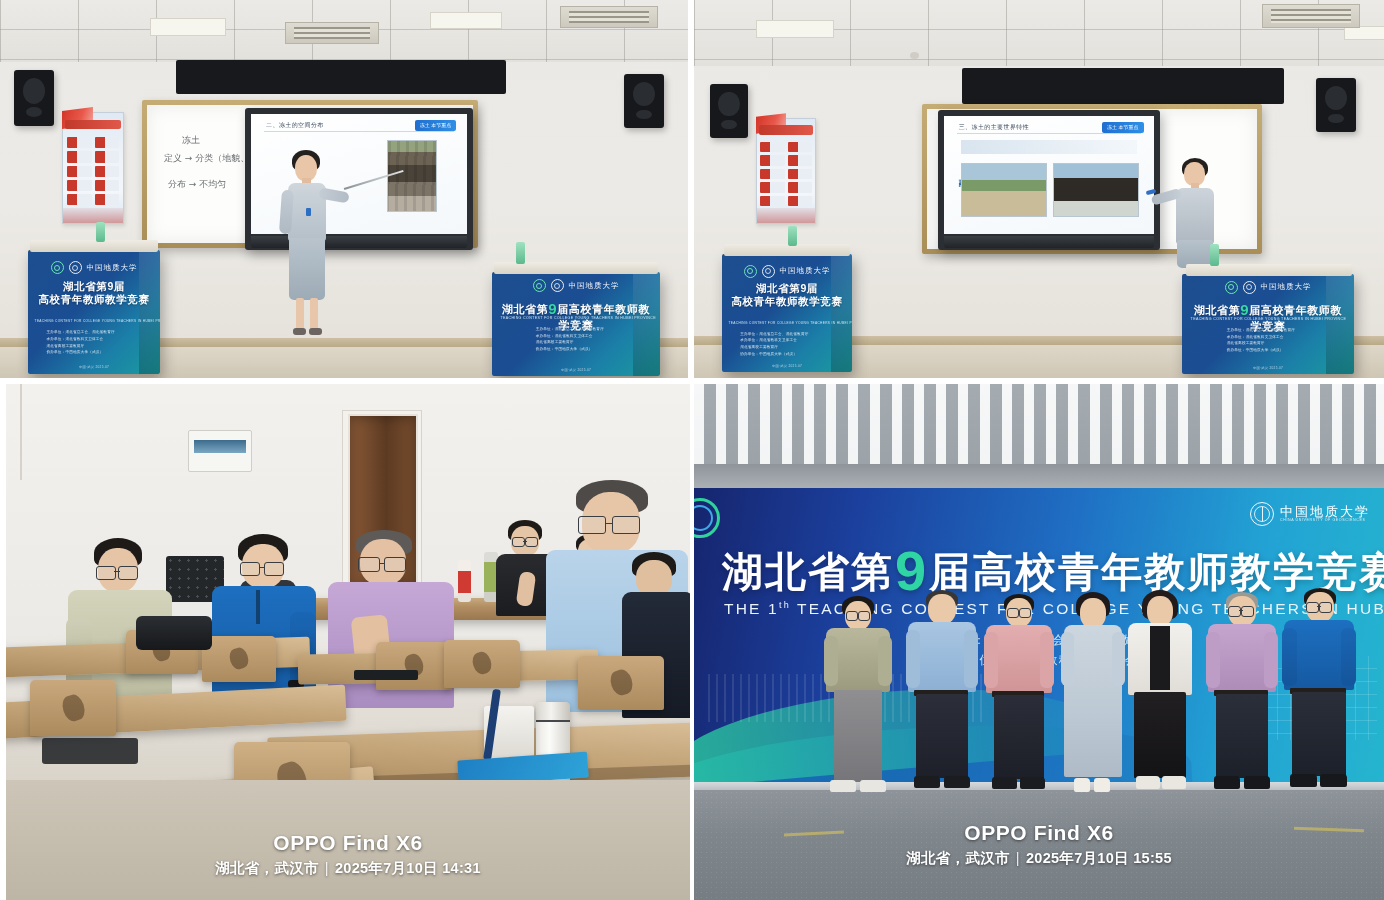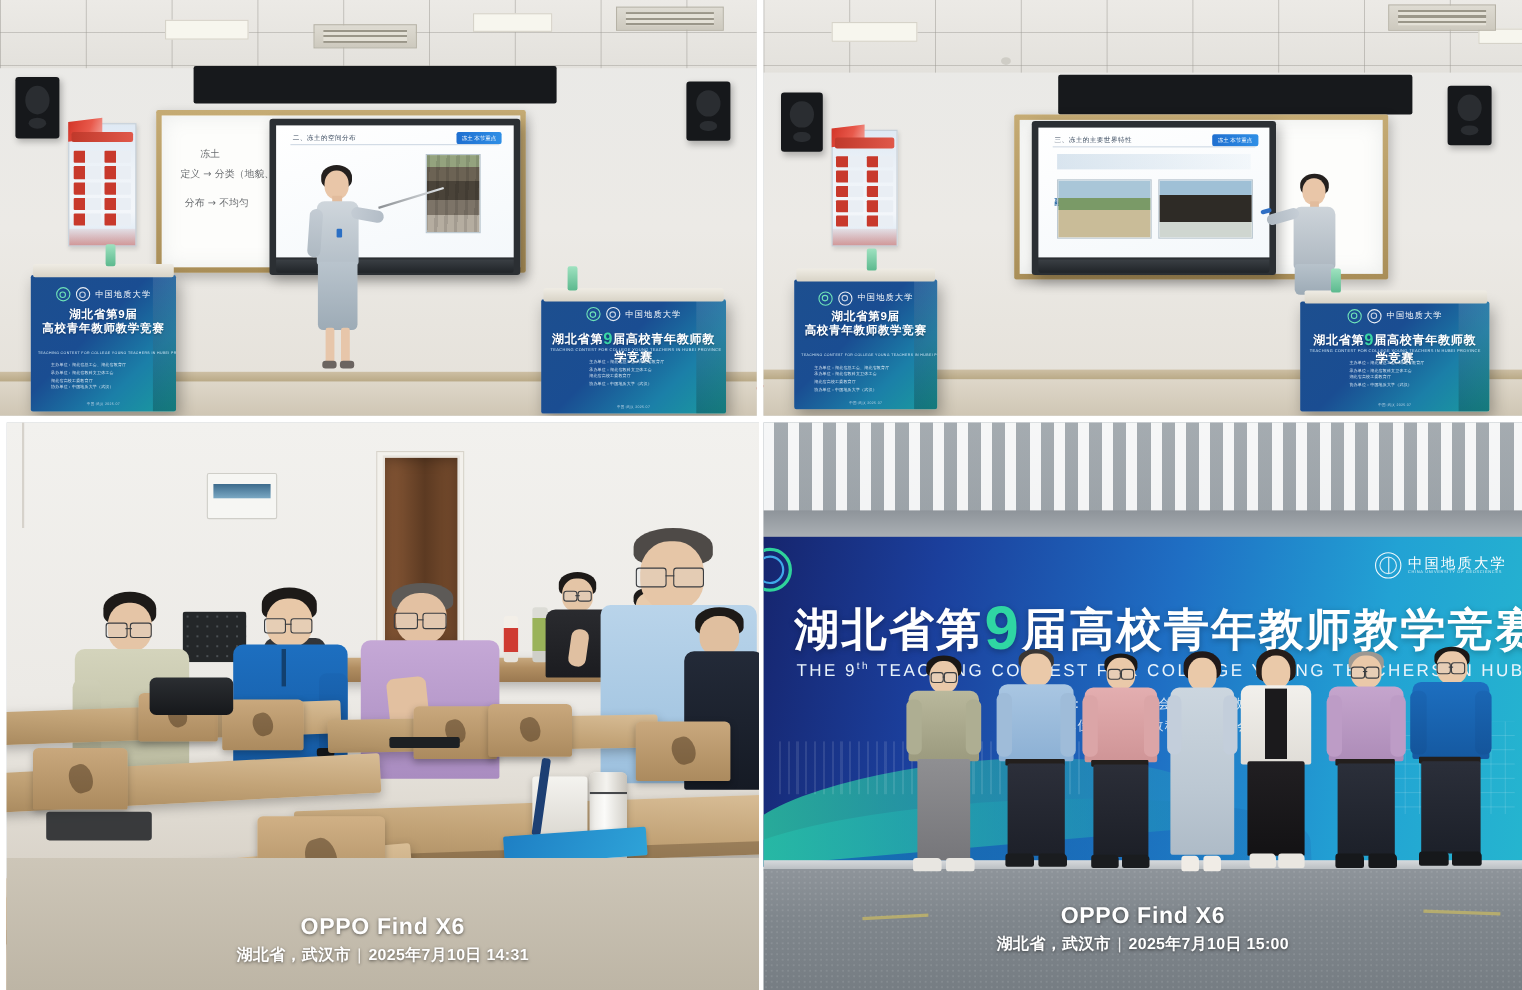--- a/index.html
+++ b/index.html
@@ -730,21 +730,21 @@
             <span>中国地质大学</span>
             <span class="lsub">CHINA UNIVERSITY OF GEOSCIENCES</span>
           </span>
         </div>
 
         <div class="bn-title" style="left:28px;top:50px;">
           <span>湖北省第</span><span class="nine">9</span><span>届高校青年教师教学竞赛</span>
         </div>
 
         <div class="bn-en" style="left:30px;top:112px;">
-          <span>THE 9</span><sup>th</sup>
+          <span>THE 1</span><sup>th</sup>
           <span>TEACHING CONTEST FOR COLLEGE YOUNG TEACHERS IN HUBEI PROVINCE</span>
         </div>
 
         <div class="bn-org" style="left:0;right:0;top:142px;">
           <div>主办单位：湖北省总工会、湖北省教育厅</div>
           <div>承办单位：湖北省教科文卫体工会</div>
         </div>
       </div>
 
       <div class="curb" style="top:398px;"></div>
@@ -859,19 +859,19 @@
         <div class="gbelt" style="left:8px;top:100px;width:56px;height:6px;"></div>
         <div class="gpants" style="left:10px;top:104px;width:54px;height:84px;
                                    background:linear-gradient(180deg,#2b2f3a,#1c2029);"></div>
         <div class="gshoe" style="left:8px;top:186px;width:27px;height:13px;background:#16181b;"></div>
         <div class="gshoe" style="left:38px;top:186px;width:27px;height:13px;background:#16181b;"></div>
       </div>
 
       <div class="wm" style="bottom:32px;">
         <div class="brand">OPPO Find X6</div>
         <div class="meta">
-          <span>湖北省，武汉市</span><span class="sep">|</span><span>2025年7月10日 15:00</span>
+          <span>湖北省，武汉市</span><span class="sep">|</span><span>2025年7月10日 15:55</span>
         </div>
       </div>
     </div>
   </div>
 
 </div>
 
 </body></html>

